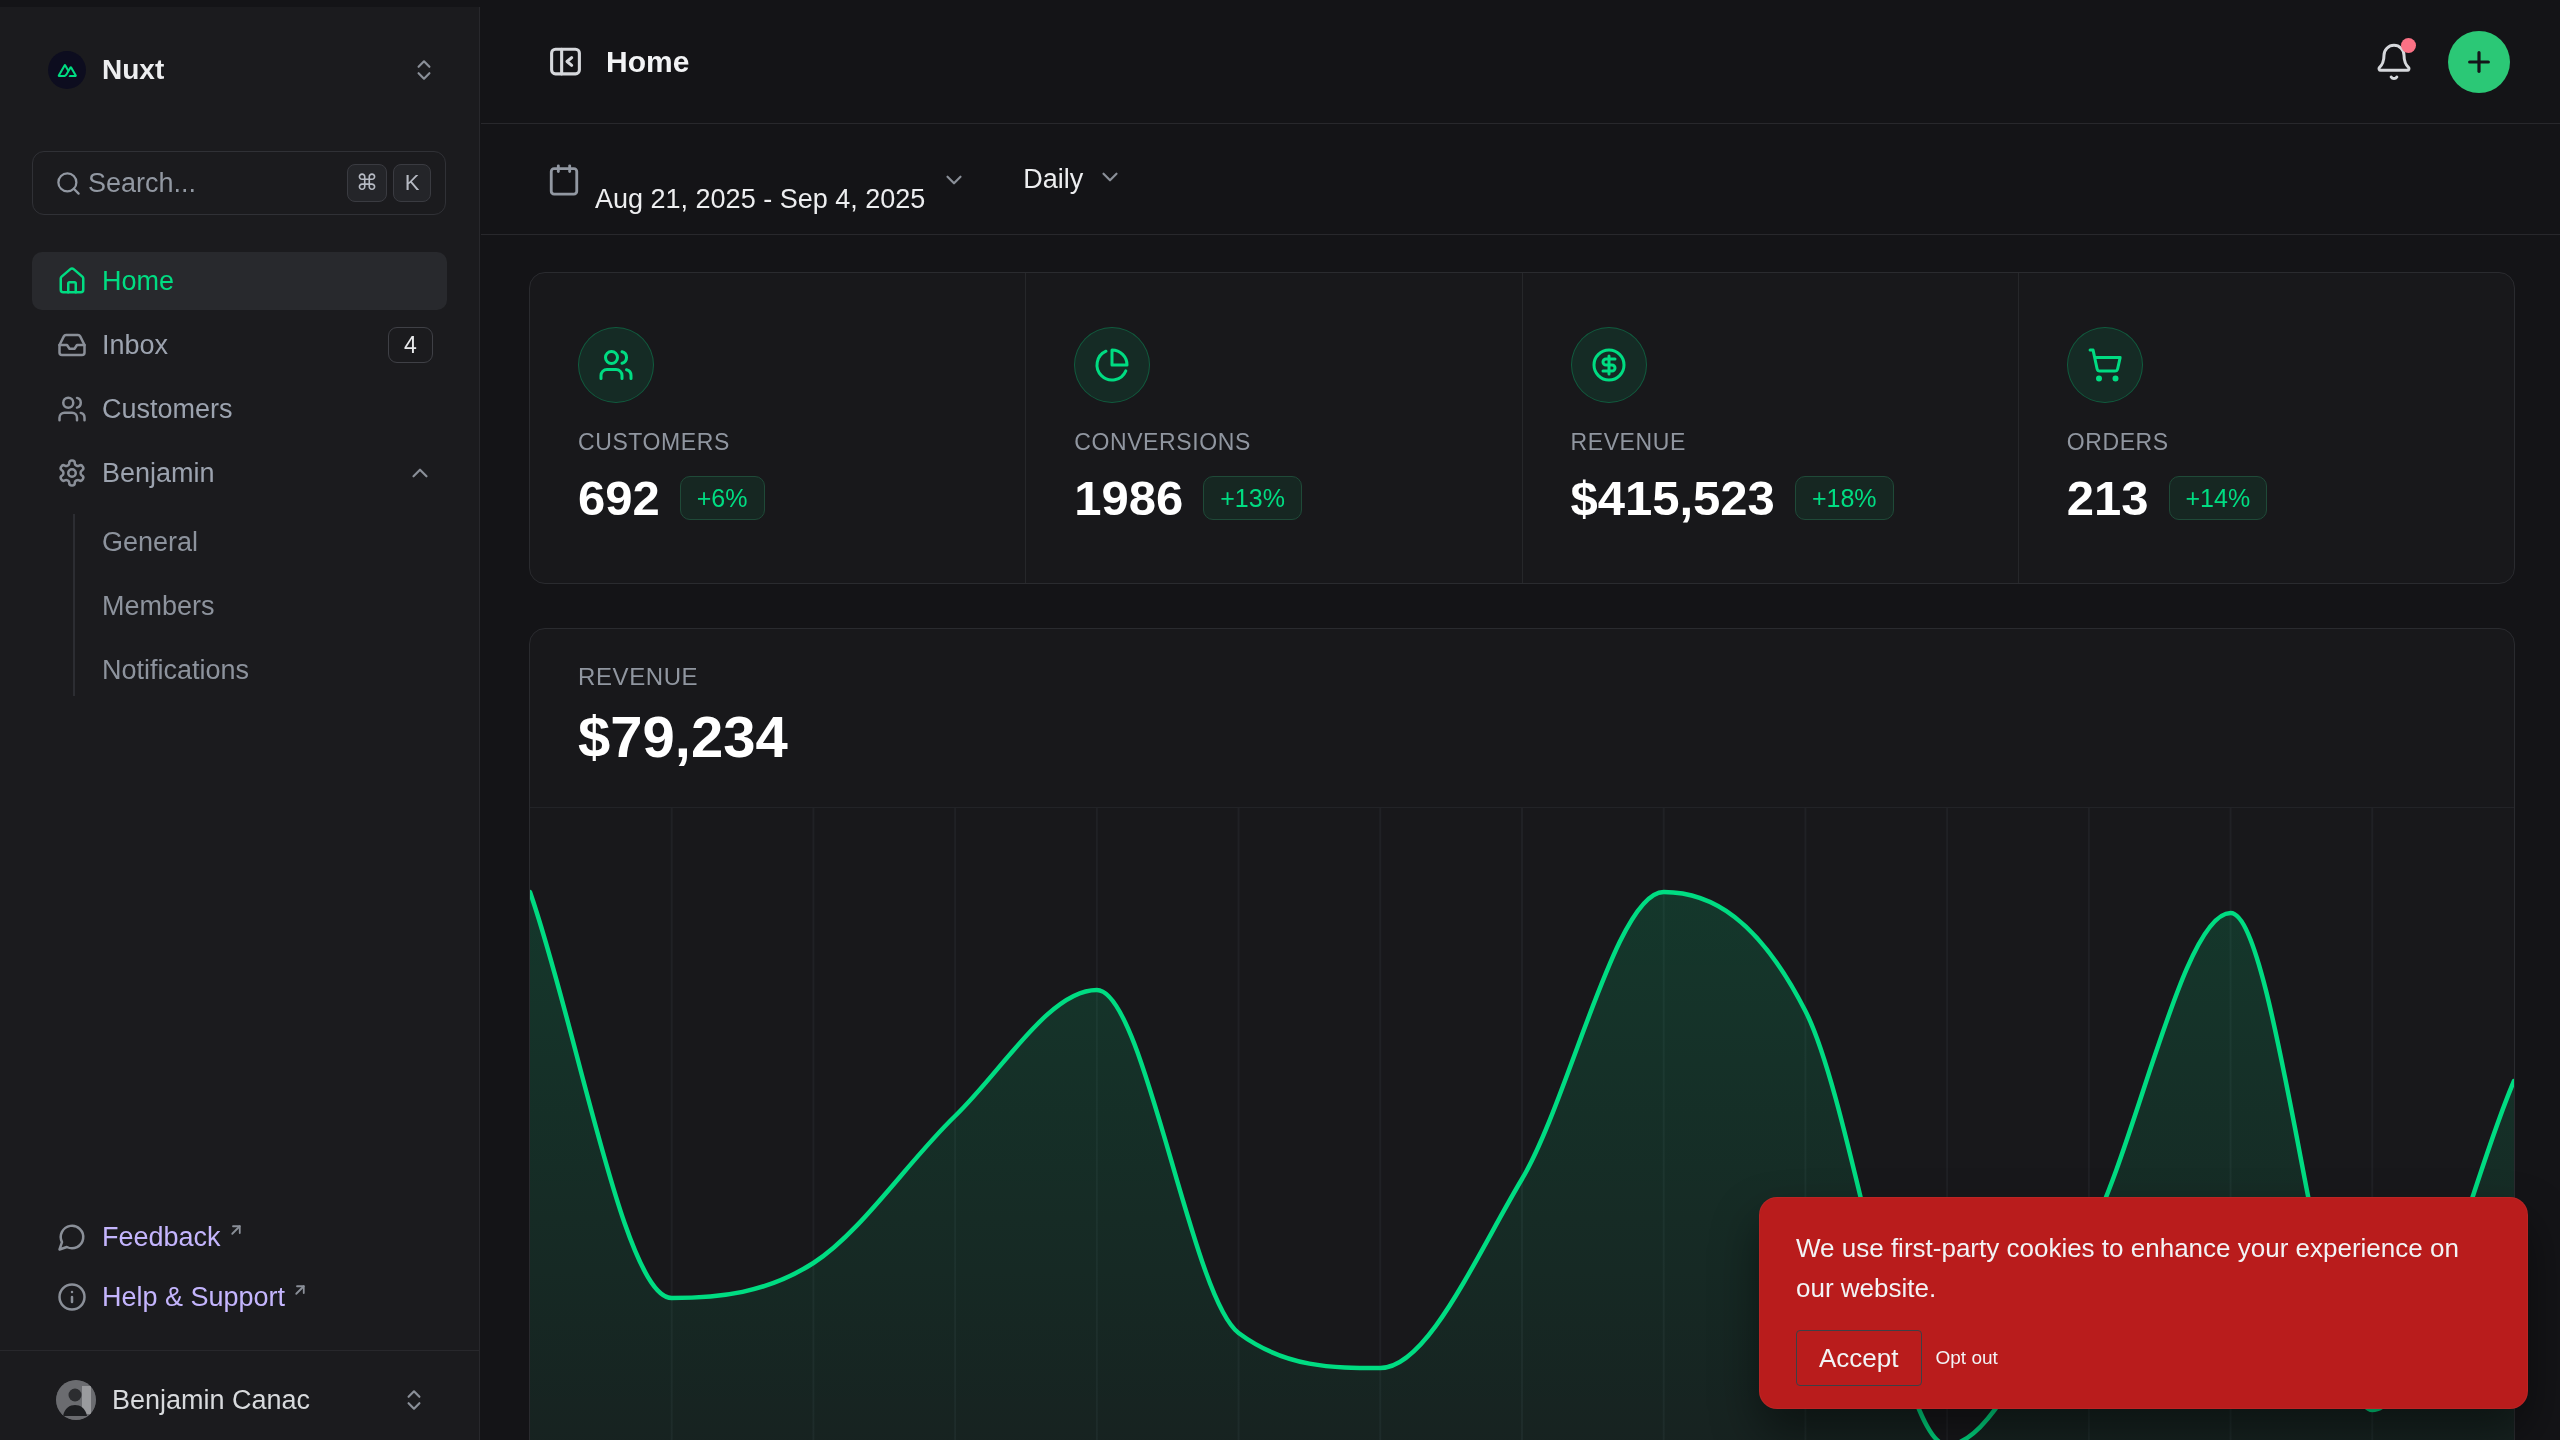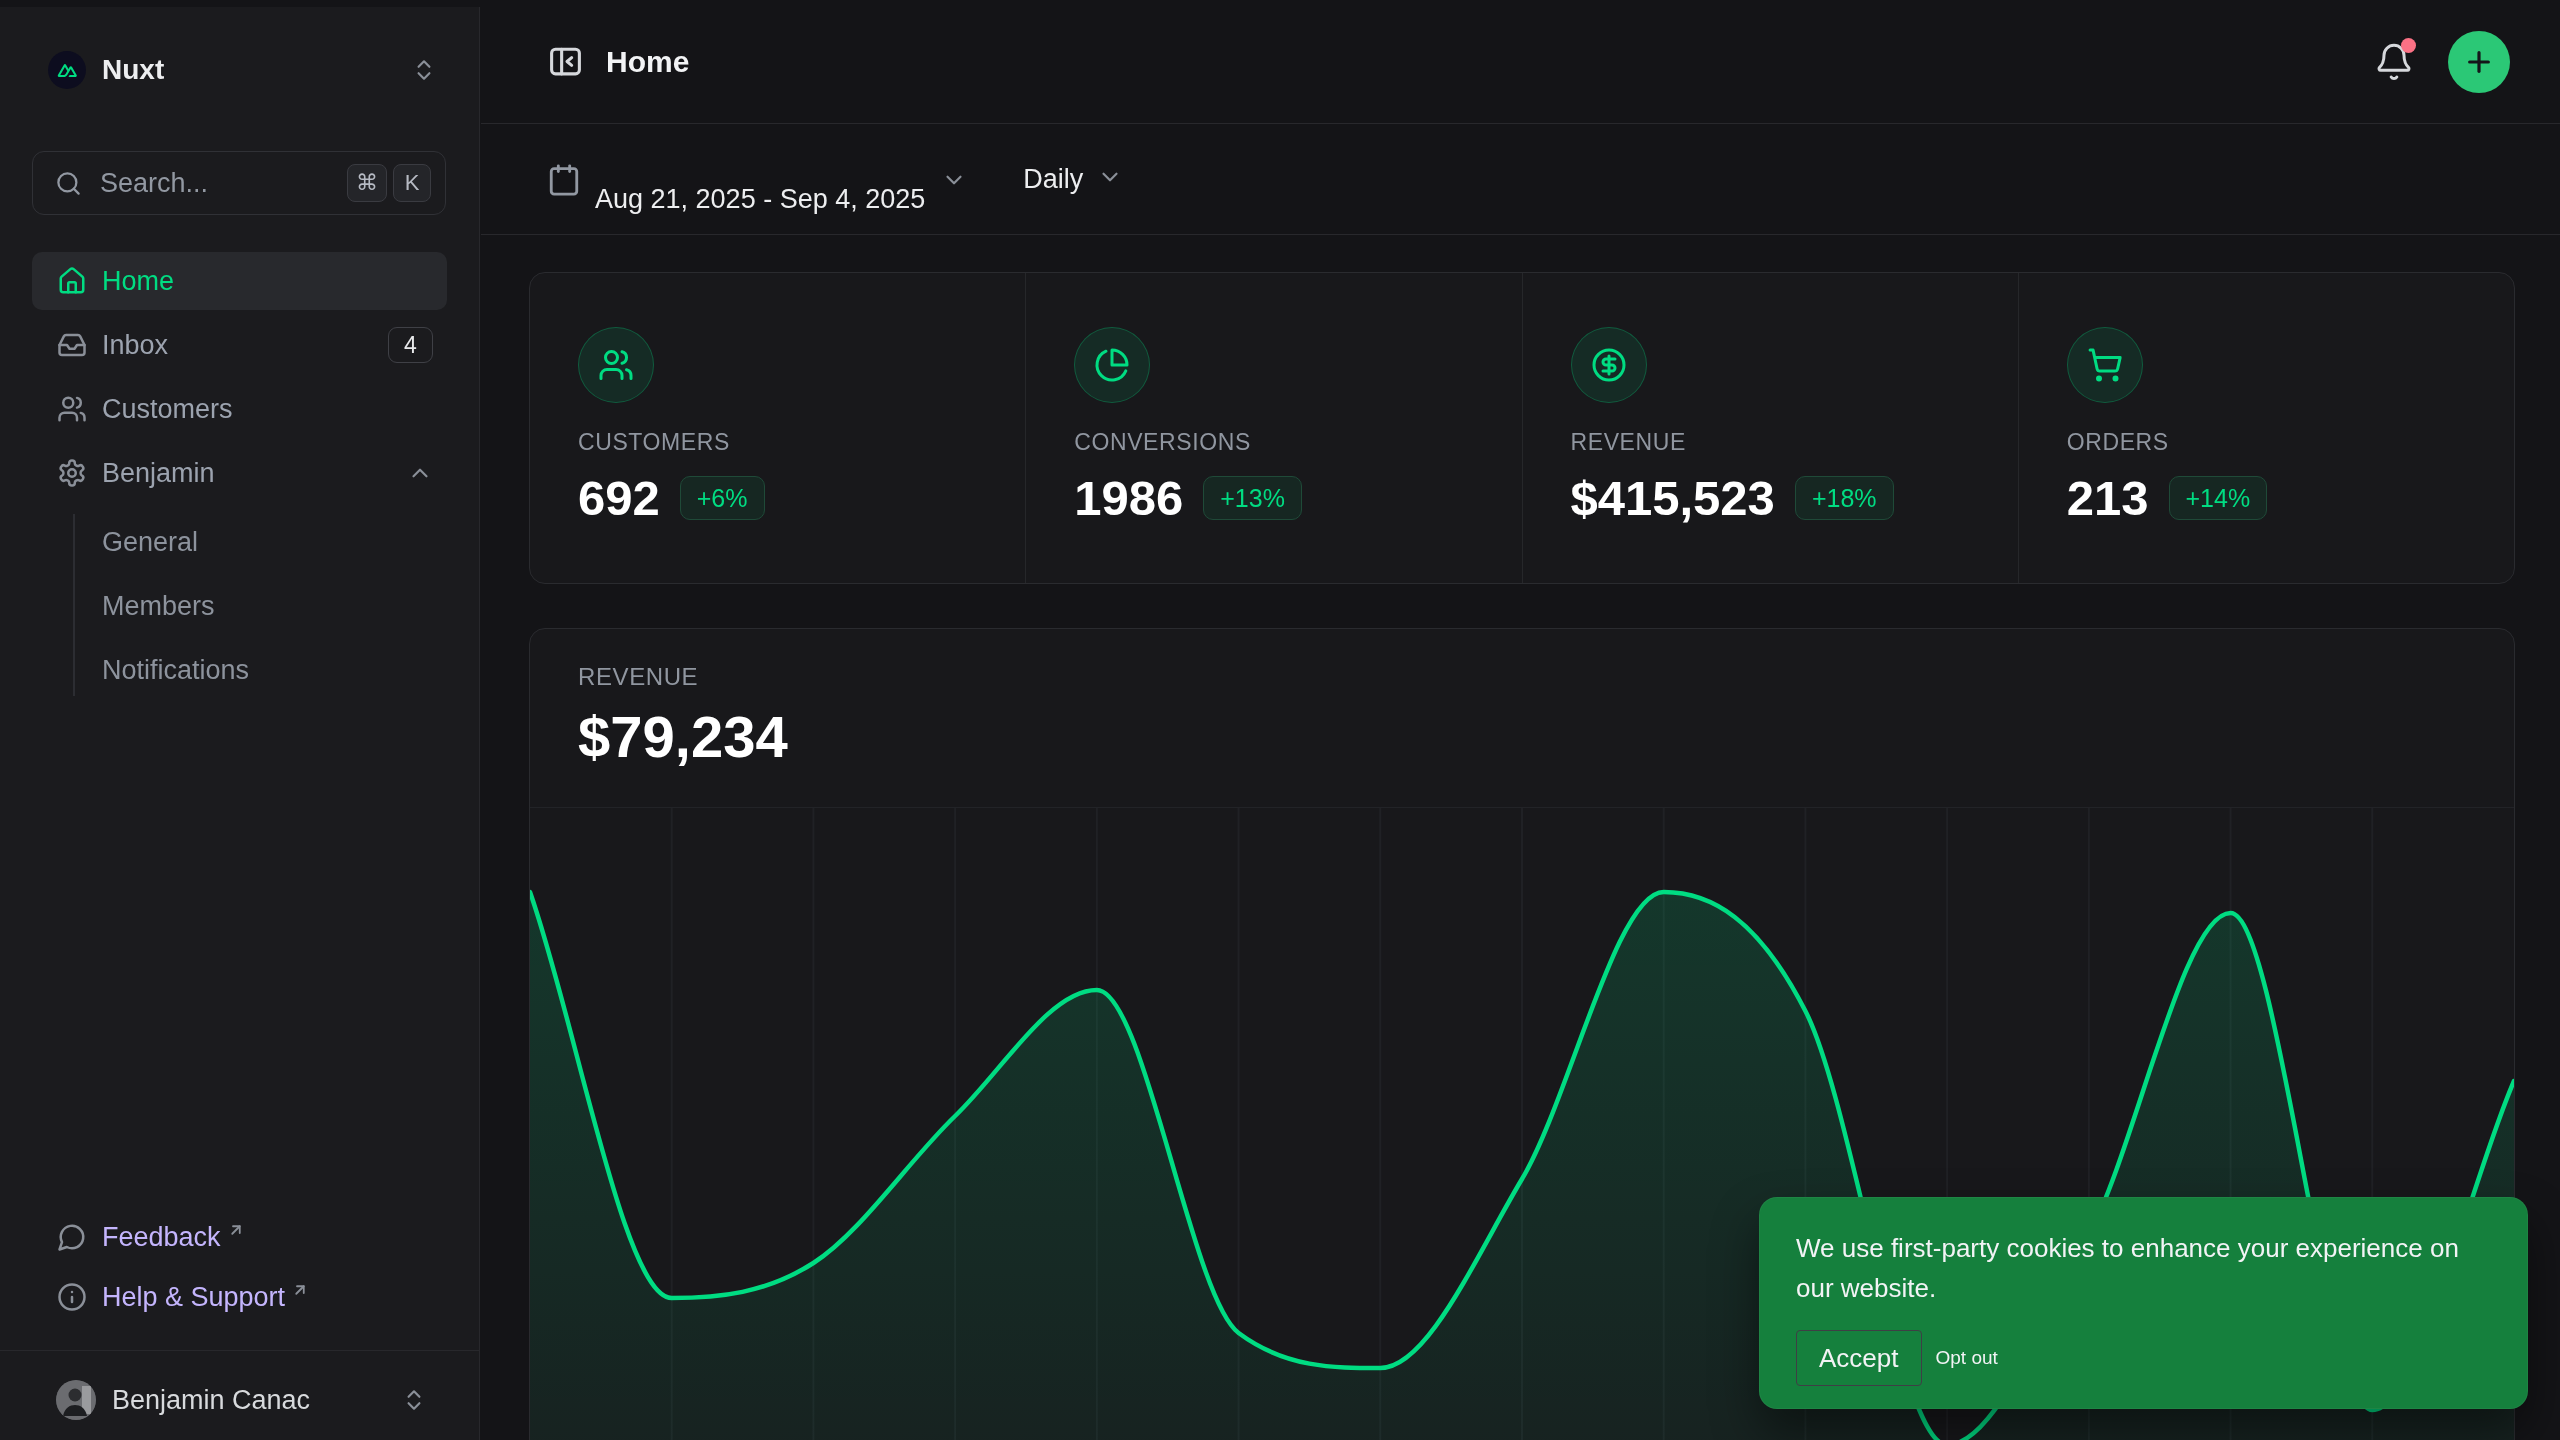--- a/index.html
+++ b/index.html
@@ -13,21 +13,21 @@
   .logo-row { position:absolute; left:32px; right:32px; top:36px; height:54px;
     display:flex; align-items:center; }
   .logo-badge { width:38px; height:38px; border-radius:50%; background:#0D0D1F;
     display:flex; align-items:center; justify-content:center; margin-left:16px; }
   .brand-name { margin-left:16px; font-size:28px; font-weight:600; color:#EDEEF0; flex:1; }
   .select-chevrons { color:#8A8F98; margin-right:10px; }
 
   .searchbox { position:absolute; left:32px; top:144px; width:414px; height:64px;
     border:1px solid #303136; border-radius:12px; display:flex; align-items:center;
     padding:0 14px 0 22px; color:#9298A2; cursor:text; }
-  .searchbox .ph { font-size:27px; margin-left:18px; flex:1; }
+  .searchbox .ph { font-size:27px; margin-left:6px; flex:1; }
   .kbd { min-width:38px; height:38px; border:1px solid #3A3B41; background:#242529;
     border-radius:8px; color:#B6BAC3; font-size:22px; display:flex; align-items:center;
     justify-content:center; margin-left:6px; padding:0 8px; }
 
   .nav { position:absolute; left:32px; right:32px; top:245px; display:flex;
     flex-direction:column; gap:6px; }
   .nav-item { height:58px; border-radius:10px; display:flex; align-items:center;
     padding:0 14px 0 24px; color:#9CA3AF; cursor:pointer; }
   .nav-item .ico { width:32px; display:flex; justify-content:center; color:#8A8F98; }
   .nav-item .lbl { font-size:27px; margin-left:14px; flex:1; }
@@ -98,21 +98,21 @@
     background:#18181B; border:1px solid #2A2B2F; border-radius:16px 16px 0 0; overflow:hidden; }
   .chart-header { padding:34px 0 0 48px; height:178px; }
   .chart-label { font-size:24px; letter-spacing:0.6px; color:#9096A0; font-weight:500; }
   .chart-value { margin-top:12px; font-size:58px; font-weight:700; color:#FFFFFF; }
   .plot { position:absolute; left:0; top:178px; width:1984px; height:712px;
     border-top:1px solid #222327; }
   .plot svg { width:100%; height:700px; }
 
   
   .cookie { position:absolute; left:1759px; top:1197px; width:769px; height:212px;
-    background:#15803d; border:1px solid rgba(255,255,255,0.04); border-radius:18px;
+    background:#b91c1c; border:1px solid rgba(255,255,255,0.04); border-radius:18px;
     box-shadow:0 24px 48px rgba(0,0,0,0.45); padding:30px 36px 0 36px; z-index:50; }
   .cookie-text { font-size:26px; line-height:40px; color:#F2F3F5; }
   .cookie-actions { margin-top:22px; display:flex; align-items:center; }
   .accept-btn { height:56px; padding:0 22px; border-radius:4px; border:1px solid #3E3F45;
     background:transparent; color:#F2F3F5; font-size:26px; cursor:pointer;
     font-family:inherit; }
   .optout-btn { margin-left:14px; background:none; border:none; color:#F2F3F5;
     font-size:19px; cursor:pointer; font-family:inherit; }
 </style>
 </head>

